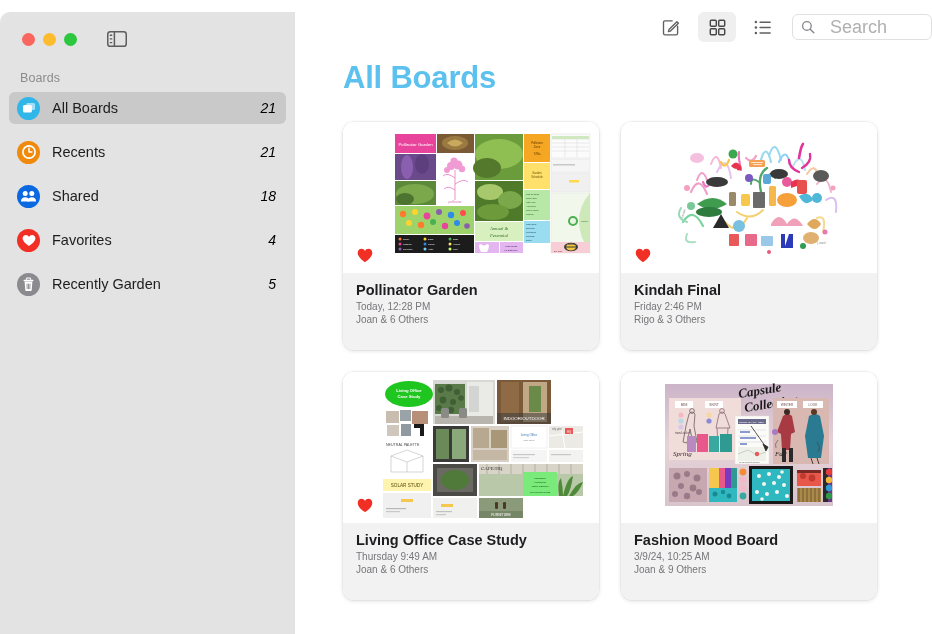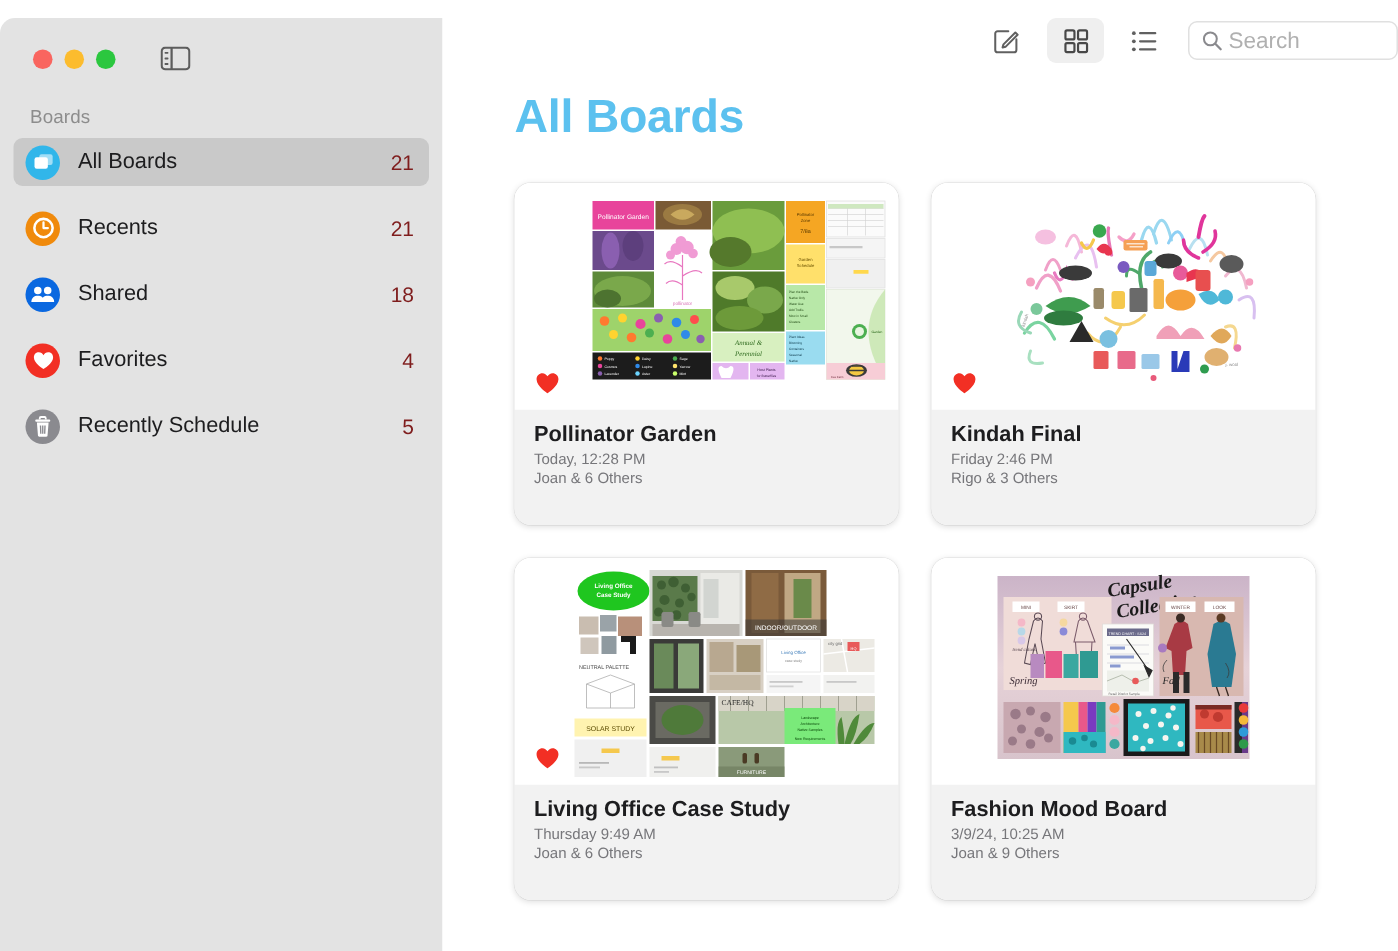--- a/index.html
+++ b/index.html
@@ -82,21 +82,22 @@
   .ic-favorites { background: #f22f24; }
   .ic-deleted   { background: #8a8a8f; }
   .nav-label {
     font-size: 14.5px;
     color: #1d1d1f;
     flex: 1 1 auto;
     white-space: nowrap;
   }
   .nav-count {
     font-size: 14px;
-    color: #7f1d1d;
+    color: #000000;
+    font-style: italic;
   }
 
   
   .main {
     flex: 1 1 auto;
     background: #ffffff;
     position: relative;
     display: flex;
     flex-direction: column;
     overflow: hidden;
@@ -130,23 +131,23 @@
     padding: 0 8px;
     margin-left: 2px;
     cursor: text;
   }
   .search-box svg { flex: 0 0 auto; display:block; }
   .search-input {
     border: none;
     outline: none;
     background: transparent;
     font-family: "Liberation Sans", sans-serif;
-    font-size: 15px;
+    font-size: 18px;
     color: #1d1d1f;
-    margin-left: 4px;
+    margin-left: 15px;
     width: 100%;
   }
   .search-input::placeholder { color: #b0b0b0; }
 
   .content {
     flex: 1 1 auto;
     padding: 6px 0 0 48px;
     overflow: hidden;
   }
   .page-title {
@@ -292,21 +293,21 @@
         <span class="nav-icon ic-deleted">
           <svg width="13" height="15" viewBox="0 0 13 15">
             <rect x="1.5" y="2.7" width="10" height="1.5" rx="0.7" fill="#ffffff"></rect>
             <path d="M4.5 2.7 L4.5 1.8 C4.5 1.3 4.9 1.0 5.3 1.0 L7.7 1.0 C8.1 1.0 8.5 1.3 8.5 1.8 L8.5 2.7" fill="none" stroke="#ffffff" stroke-width="1.2"></path>
             <path d="M2.6 4.6 L10.4 4.6 L9.7 13.3 C9.66 13.8 9.3 14.1 8.85 14.1 L4.15 14.1 C3.7 14.1 3.34 13.8 3.3 13.3 Z" fill="#ffffff"></path>
             <line x1="5.0" y1="6.6" x2="5.2" y2="12.1" stroke="#8a8a8f" stroke-width="0.9"></line>
             <line x1="6.5" y1="6.6" x2="6.5" y2="12.1" stroke="#8a8a8f" stroke-width="0.9"></line>
             <line x1="8.0" y1="6.6" x2="7.8" y2="12.1" stroke="#8a8a8f" stroke-width="0.9"></line>
           </svg>
         </span>
-        <span class="nav-label">Recently Schedule</span>
+        <span class="nav-label">Recently Garden</span>
         <span class="nav-count">5</span>
       </div>
 
     </div>
   </div>
 
   <div class="main">
 
     <div class="toolbar">
 

